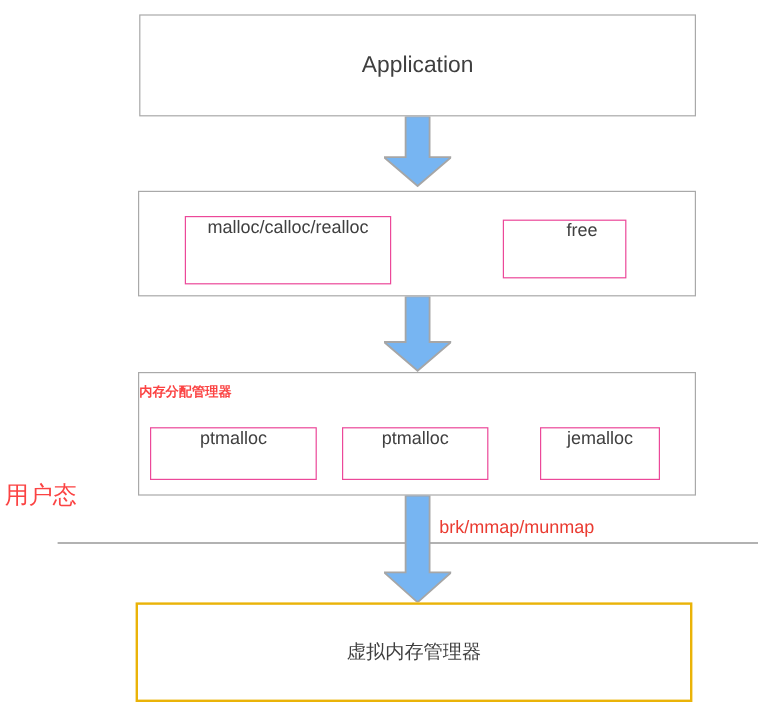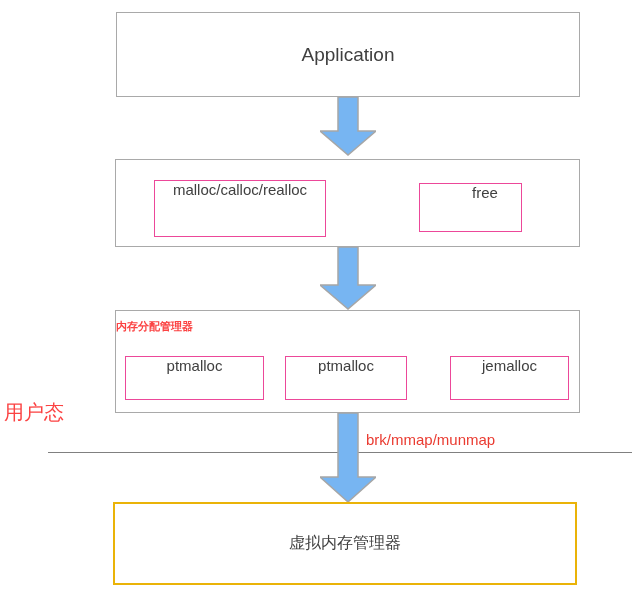--- a/index.html
+++ b/index.html
@@ -37,21 +37,21 @@
     display: flex;
     justify-content: center;
     color: #404040;
     font-size: 15px;
     box-sizing: border-box;
   }
   .malloc-box  { left: 38px;  top: 20px; width: 172px; height: 57px; }
   .free-box    { left: 303px; top: 23px; width: 103px; height: 49px; padding-left: 29px; }
   .ptmalloc-box{ left: 9px;   top: 45px; width: 139px; height: 44px; }
   .tcmalloc-box{ left: 169px; top: 45px; width: 122px; height: 44px; }
-  .jemalloc-box{ left: 334px; top: 45px; width: 119px; height: 44px; }
+  .jemalloc-box{ left: 334px; top: 45px; width: 100px; height: 44px; }
 
   .allocator-title {
     position: absolute;
     left: 0; right: 0; top: 8px;
     text-align: left;
     font-size: 11px;
     font-weight: bold;
     color: var(--red, #fb4343);
   }
 

